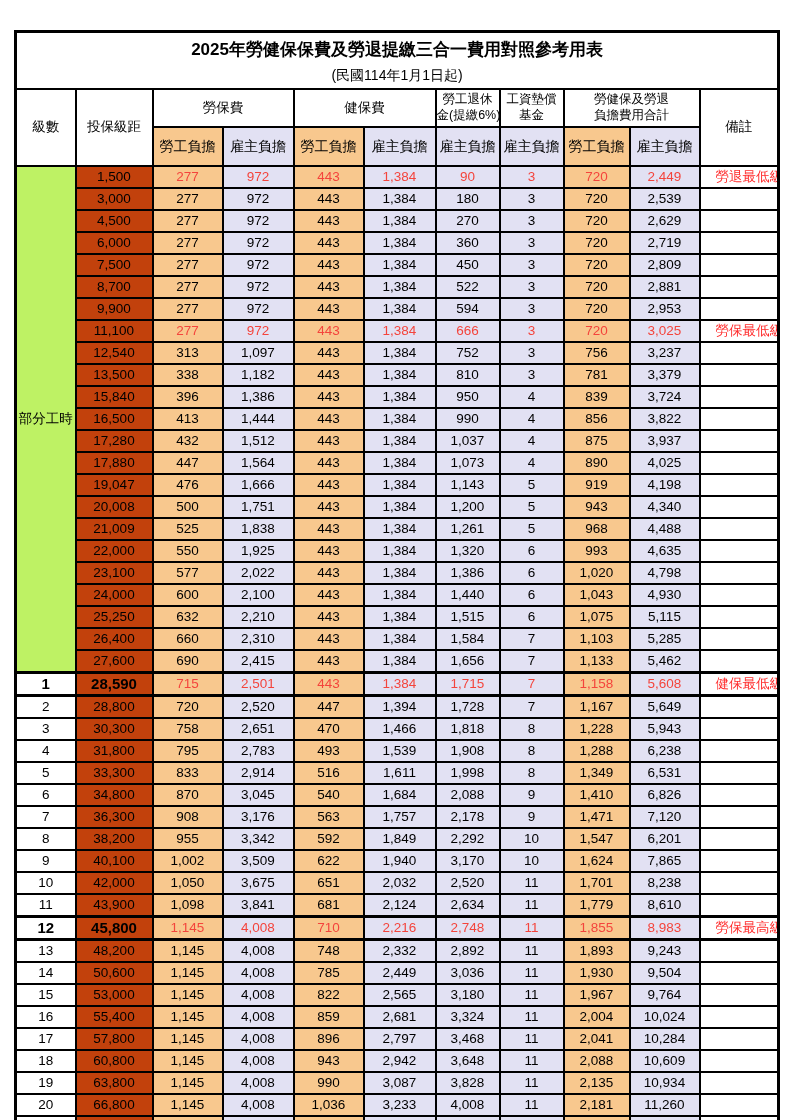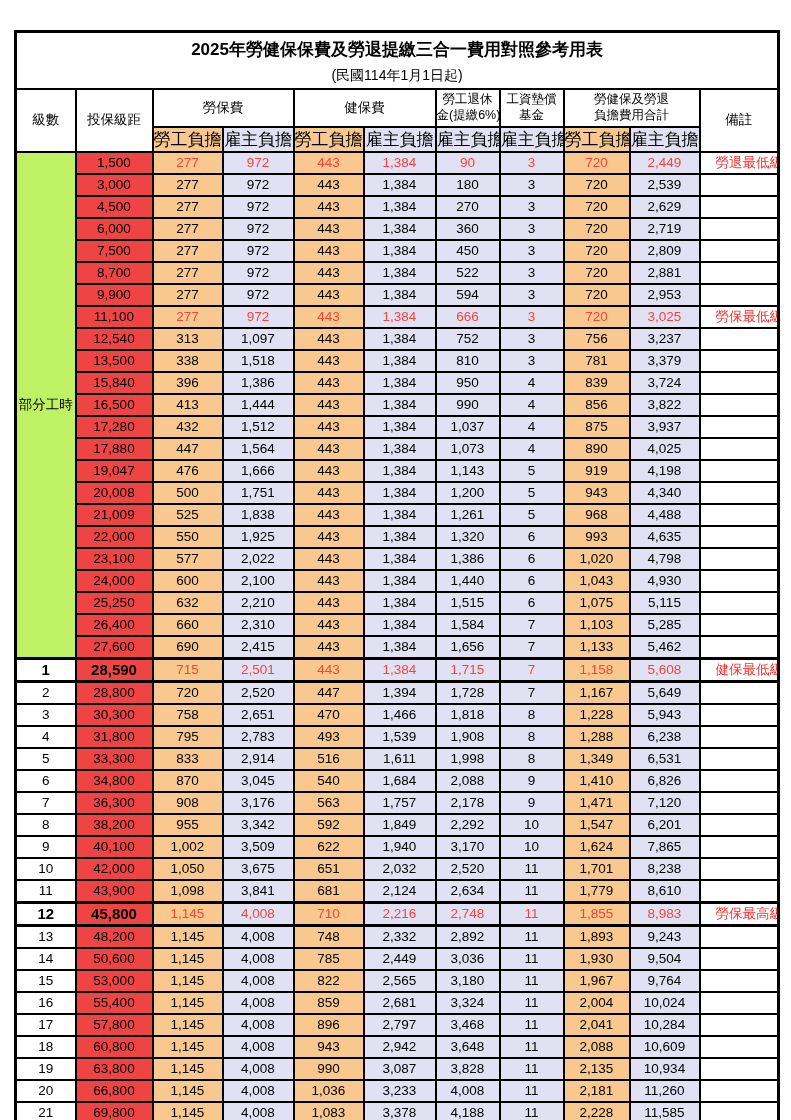--- a/index.html
+++ b/index.html
@@ -15,27 +15,27 @@
   .page{padding:30px 14px 0 14px;}
   table{border-collapse:collapse;width:763px;table-layout:fixed;border:3px solid var(--border);}
   td{border:2px solid var(--border);text-align:center;vertical-align:middle;color:#000;overflow:hidden;white-space:nowrap;}
   
   .title-cell{height:55px;padding:2px 0;}
   .title-main{font-size:17px;font-weight:bold;line-height:29px;}
   .title-sub{font-size:14px;font-weight:normal;line-height:22px;}
   
   .h1 td{height:38px;font-size:13.5px;line-height:1.25;}
   .h1 .two-line{font-size:12.5px;}
-  .h2 td{height:22px;font-size:17px;text-align:center;}
+  .h2 td{height:39px;font-size:14px;text-align:center;}
   .emp-bg{background:var(--emp-bg);}
   .er-bg{background:var(--er-bg);}
   
   .data-row td{height:22px;font-size:13.5px;line-height:20px;}
   .level-cell{font-size:12.5px;background:#fff;}
-  .bracket-cell{background:#ef4444;margin-left:7px;}
+  .bracket-cell{background:#c2410c;margin-left:7px;}
   .part-time-cell{font-size:12px;background:#bef264;letter-spacing:0;}
   .remark-cell{background:#fff;color:var(--remark-red);font-size:10px;padding:0 15px;}
   tr.red .value-cell{color:var(--red);}
   tr.bold .level-cell,tr.bold .bracket-cell{font-weight:bold;font-size:15px;}
   tr.bold td{border-top-width:3px;border-bottom-width:3px;}
 </style>
 </head>
 <body>
 
 <div class="page">
@@ -195,21 +195,21 @@
           <td class="value-cell er-bg">1,384</td>
           <td class="value-cell er-bg">752</td>
           <td class="value-cell er-bg">3</td>
           <td class="value-cell emp-bg">756</td>
           <td class="value-cell er-bg">3,237</td>
           <td class="remark-cell"></td>
         </tr>
         <tr class="data-row">
           <td class="bracket-cell">13,500</td>
           <td class="value-cell emp-bg">338</td>
-          <td class="value-cell er-bg">1,518</td>
+          <td class="value-cell er-bg">1,182</td>
           <td class="value-cell emp-bg">443</td>
           <td class="value-cell er-bg">1,384</td>
           <td class="value-cell er-bg">810</td>
           <td class="value-cell er-bg">3</td>
           <td class="value-cell emp-bg">781</td>
           <td class="value-cell er-bg">3,379</td>
           <td class="remark-cell"></td>
         </tr>
         <tr class="data-row">
           <td class="bracket-cell">15,840</td>

